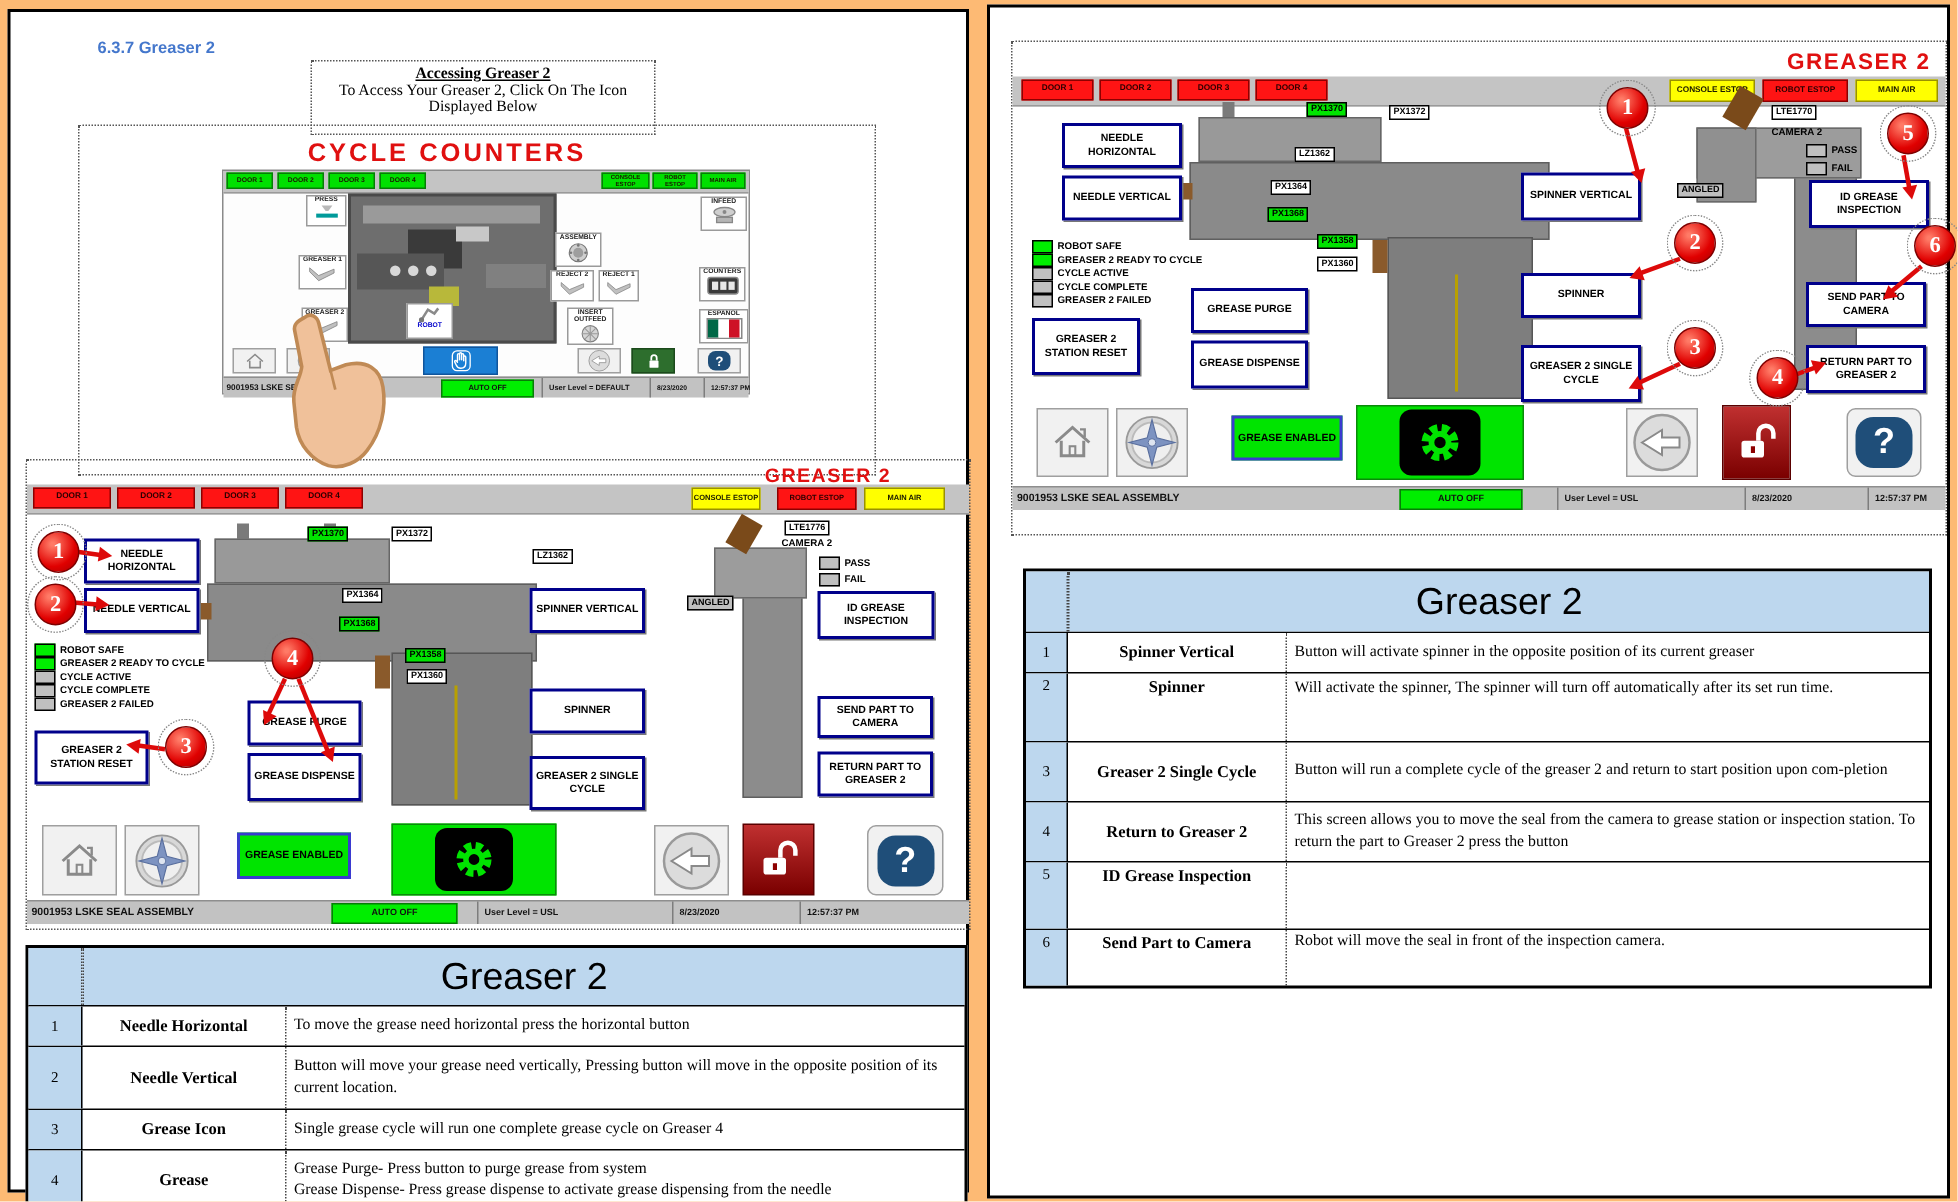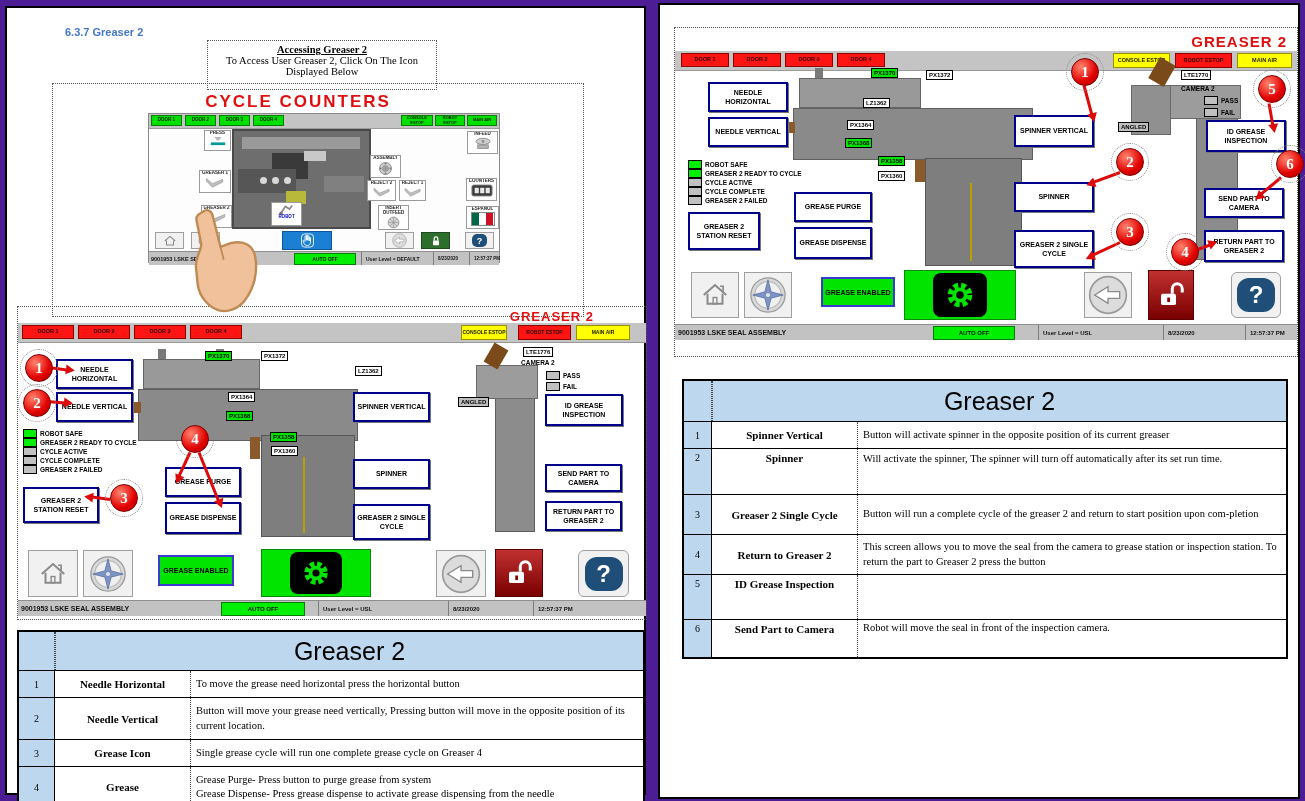--- a/index.html
+++ b/index.html
@@ -1,16 +1,16 @@
 <!DOCTYPE html>
 <html><head>
 <meta charset="utf-8">
 <style>
   html,body{margin:0;padding:0;background:#fff}
-  #stage{position:relative;width:1305px;height:801px;background:#4c1d95;font-family:"Liberation Sans",sans-serif;overflow:hidden}
+  #stage{position:relative;width:1305px;height:801px;background:#fdba74;font-family:"Liberation Sans",sans-serif;overflow:hidden}
   .abs{position:absolute}
   .page{position:absolute;background:#fff;border:2px solid #000;box-sizing:border-box}
   .dot{border:1px dotted #555}
   .pre{white-space:pre-line}
   
   .screen{position:absolute;background:#fdfdfd;border:1px solid #8a8a8a;box-sizing:border-box;overflow:visible}
   .tbar{position:absolute;left:0;right:0;background:#c4c4c4;border-bottom:1px solid #9a9a9a}
   .tb{position:absolute;display:flex;align-items:center;justify-content:center;text-align:center;font-weight:bold;color:#1a1a00;border:1px solid #666;box-sizing:border-box;line-height:1.05}
   .tb.g{background:#00e000;border-color:#067d06}
   .tb.r{background:#ff1414;border-color:#8d0000;color:#2b0000}
@@ -51,21 +51,21 @@
 <body>
 
 <div id="stage">
 
 <div class="page" style="left:5px;top:6px;width:641px;height:789px">
 
   <div class="abs" style="left:58px;top:18px;font:bold 11px 'Liberation Sans',sans-serif;color:#4477cc">6.3.7  Greaser 2</div>
 
   <div class="abs dot" style="left:200px;top:32px;width:228px;height:48px;text-align:center;font:10.5px 'Liberation Serif',serif">
     <div style="font-weight:bold;text-decoration:underline;margin-top:3px">Accessing Greaser 2</div>
-    <div class="pre">To Access User Greaser 2, Click On The Icon
+    <div class="pre">To Access Your Greaser 2, Click On The Icon
 Displayed Below</div>
   </div>
 
   <div class="abs dot" style="left:45px;top:75px;width:530px;height:232px">
     <div class="abs" style="left:0;right:40px;top:8px;text-align:center;font:bold 17px 'Liberation Sans',sans-serif;color:#e01010;letter-spacing:2px">CYCLE COUNTERS</div>
 
     <div class="screen" style="left:95px;top:29px;width:352px;height:150px">
       <div class="tbar" style="top:0;height:14px">
         <div class="tb g" style="left:2px;top:1px;width:31px;height:11px;font-size:4.5px">DOOR 1</div>
         <div class="tb g" style="left:36px;top:1px;width:31px;height:11px;font-size:4.5px">DOOR 2</div>

